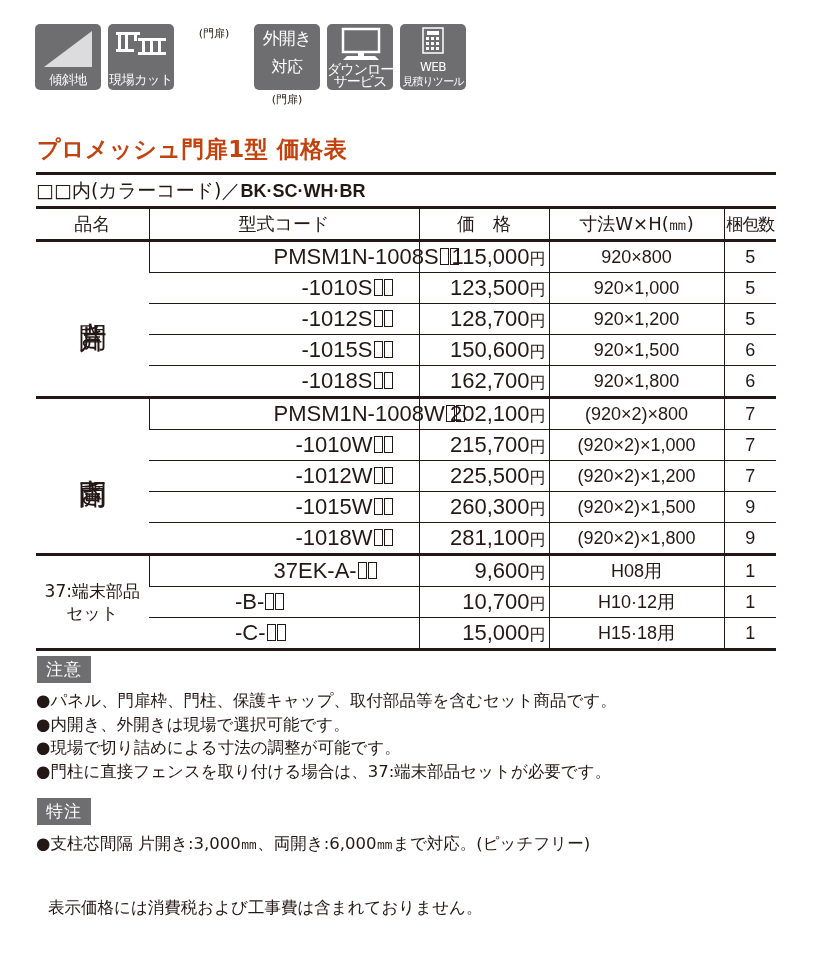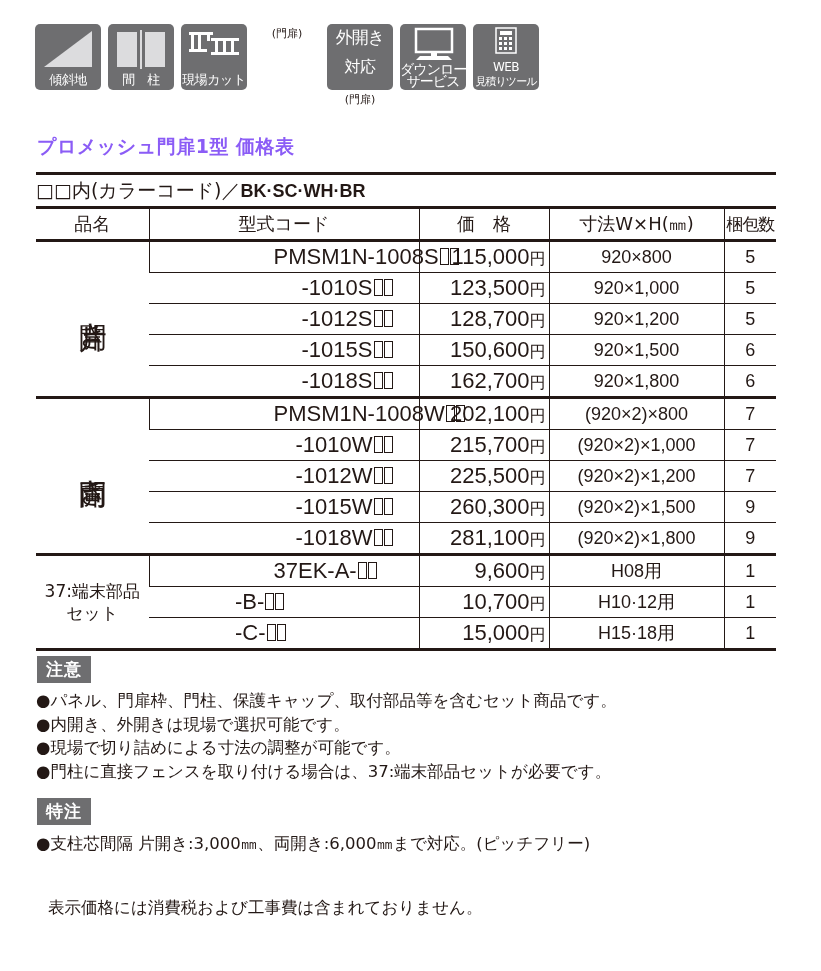--- a/index.html
+++ b/index.html
@@ -11,26 +11,26 @@
   .icon-wrap { display: flex; flex-direction: column; align-items: center; width: 66px; }
   .icon-tile {
     width: 66px; height: 66px; background: #6e6e70; border-radius: 5px;
     position: relative; overflow: hidden; color: #e8e8ea;
   }
   .icon-tile .lbl {
     position: absolute; left: 0; right: 0; bottom: 3px; text-align: center;
     font-size: 13px; line-height: 14px; color: #ffffff; white-space: nowrap; letter-spacing: -0.5px;
   }
   .icon-tile .lbl.small { font-size: 14px; line-height: 11px; bottom: 4px; letter-spacing: -1px; }
-  .icon-tile .big { position: absolute; left: 0; right: 0; top: 4px; text-align: center; color: #fff; font-size: 17px; line-height: 20px; letter-spacing: -1px; font-family: Liberation Serif, serif; }
+  .icon-tile .big { position: absolute; left: 0; right: 0; top: 4px; text-align: center; color: #fff; font-size: 17px; line-height: 20px; letter-spacing: -1px; }
   .icon-sub { font-size: 11px; margin-top: 2px; color: #231815; height: 14px; }
 
   .title {
-    position: absolute; left: 37px; top: 134px; font-size: 19px; font-weight: bold;
-    letter-spacing: 0.5px; color: #8b5cf6;
+    position: absolute; left: 37px; top: 134px; font-size: 23px; font-weight: bold;
+    letter-spacing: 0.5px; color: #c2410c;
   }
   .rule-thick { position: absolute; left: 36px; width: 740px; height: 3px; background: #231815; }
   .color-line { position: absolute; left: 36px; top: 178px; font-size: 19px; color: #231815; white-space: nowrap; }
   .color-line b { font-family: "Liberation Sans", sans-serif; font-weight: bold; font-size: 18px; }
 
   table.price {
     position: absolute; left: 36px; top: 206px; width: 740px; border-collapse: collapse;
     table-layout: fixed;
   }
   table.price td, table.price th {
@@ -46,46 +46,35 @@
   .code { text-align: right; font-family: "Liberation Sans", sans-serif; font-weight: bold; font-size: 22px; padding-right: 26px !important; white-space: nowrap; }
   .code.first { text-align: left; padding-left: 124px !important; padding-right: 0 !important; }
   .code .box { display: inline-block; width: 9px; height: 17px; border: 1px solid #231815; margin-left: 1px; vertical-align: -1px; box-sizing: border-box; }
   .price-cell { text-align: right; font-family: "Liberation Sans", sans-serif; font-weight: bold; font-size: 22px; padding-right: 3px !important; white-space: nowrap; }
   .price-cell .yen { font-weight: normal; font-size: 16px; }
   .size { text-align: center; font-family: "Liberation Sans", sans-serif; font-size: 18px; white-space: nowrap; }
   .qty { text-align: center; font-family: "Liberation Sans", sans-serif; font-size: 18px; }
 
   .section-tag {
     position: absolute; left: 37px; background: #6e6e70; color: #ffffff; font-size: 17px;
-    padding: 2px 9px; font-weight: bold; letter-spacing: 1px;
+    padding: 2px 9px; font-weight: normal; letter-spacing: 1px;
   }
   .notes { position: absolute; left: 36px; font-size: 16.5px; line-height: 23.5px; color: #231815; white-space: nowrap; }
   .footer { position: absolute; left: 48px; top: 896px; font-size: 16.5px; line-height: 23.5px; color: #231815; white-space: nowrap; }
 </style>
 </head>
 <body>
 
 <div class="icons">
   <div class="icon-wrap">
     <div class="icon-tile">
       <svg width="66" height="66" style="position:absolute;left:0;top:0">
         <polygon points="9,43 57,7 57,43" fill="#dcdcde"></polygon>
       </svg>
       <div class="lbl">傾斜地</div>
-    </div>
-    <div class="icon-sub"></div>
-  </div>
-  <div class="icon-wrap">
-    <div class="icon-tile">
-      <svg width="66" height="66" style="position:absolute;left:0;top:0">
-        <rect x="9" y="8" width="20" height="35" fill="#dcdcde"></rect>
-        <rect x="32" y="6" width="2" height="39" fill="#dcdcde"></rect>
-        <rect x="37" y="8" width="20" height="35" fill="#dcdcde"></rect>
-      </svg>
-      <div class="lbl">間　柱</div>
     </div>
     <div class="icon-sub"></div>
   </div>
   <div class="icon-wrap">
     <div class="icon-tile">
       <svg width="66" height="66" style="position:absolute;left:0;top:0">
         <rect x="8" y="8" width="24" height="3" fill="#fff"></rect>
         <rect x="10" y="8" width="3" height="20" fill="#fff"></rect>
         <rect x="17" y="8" width="3" height="20" fill="#fff"></rect>
         <rect x="8" y="25" width="18" height="3" fill="#fff"></rect>

